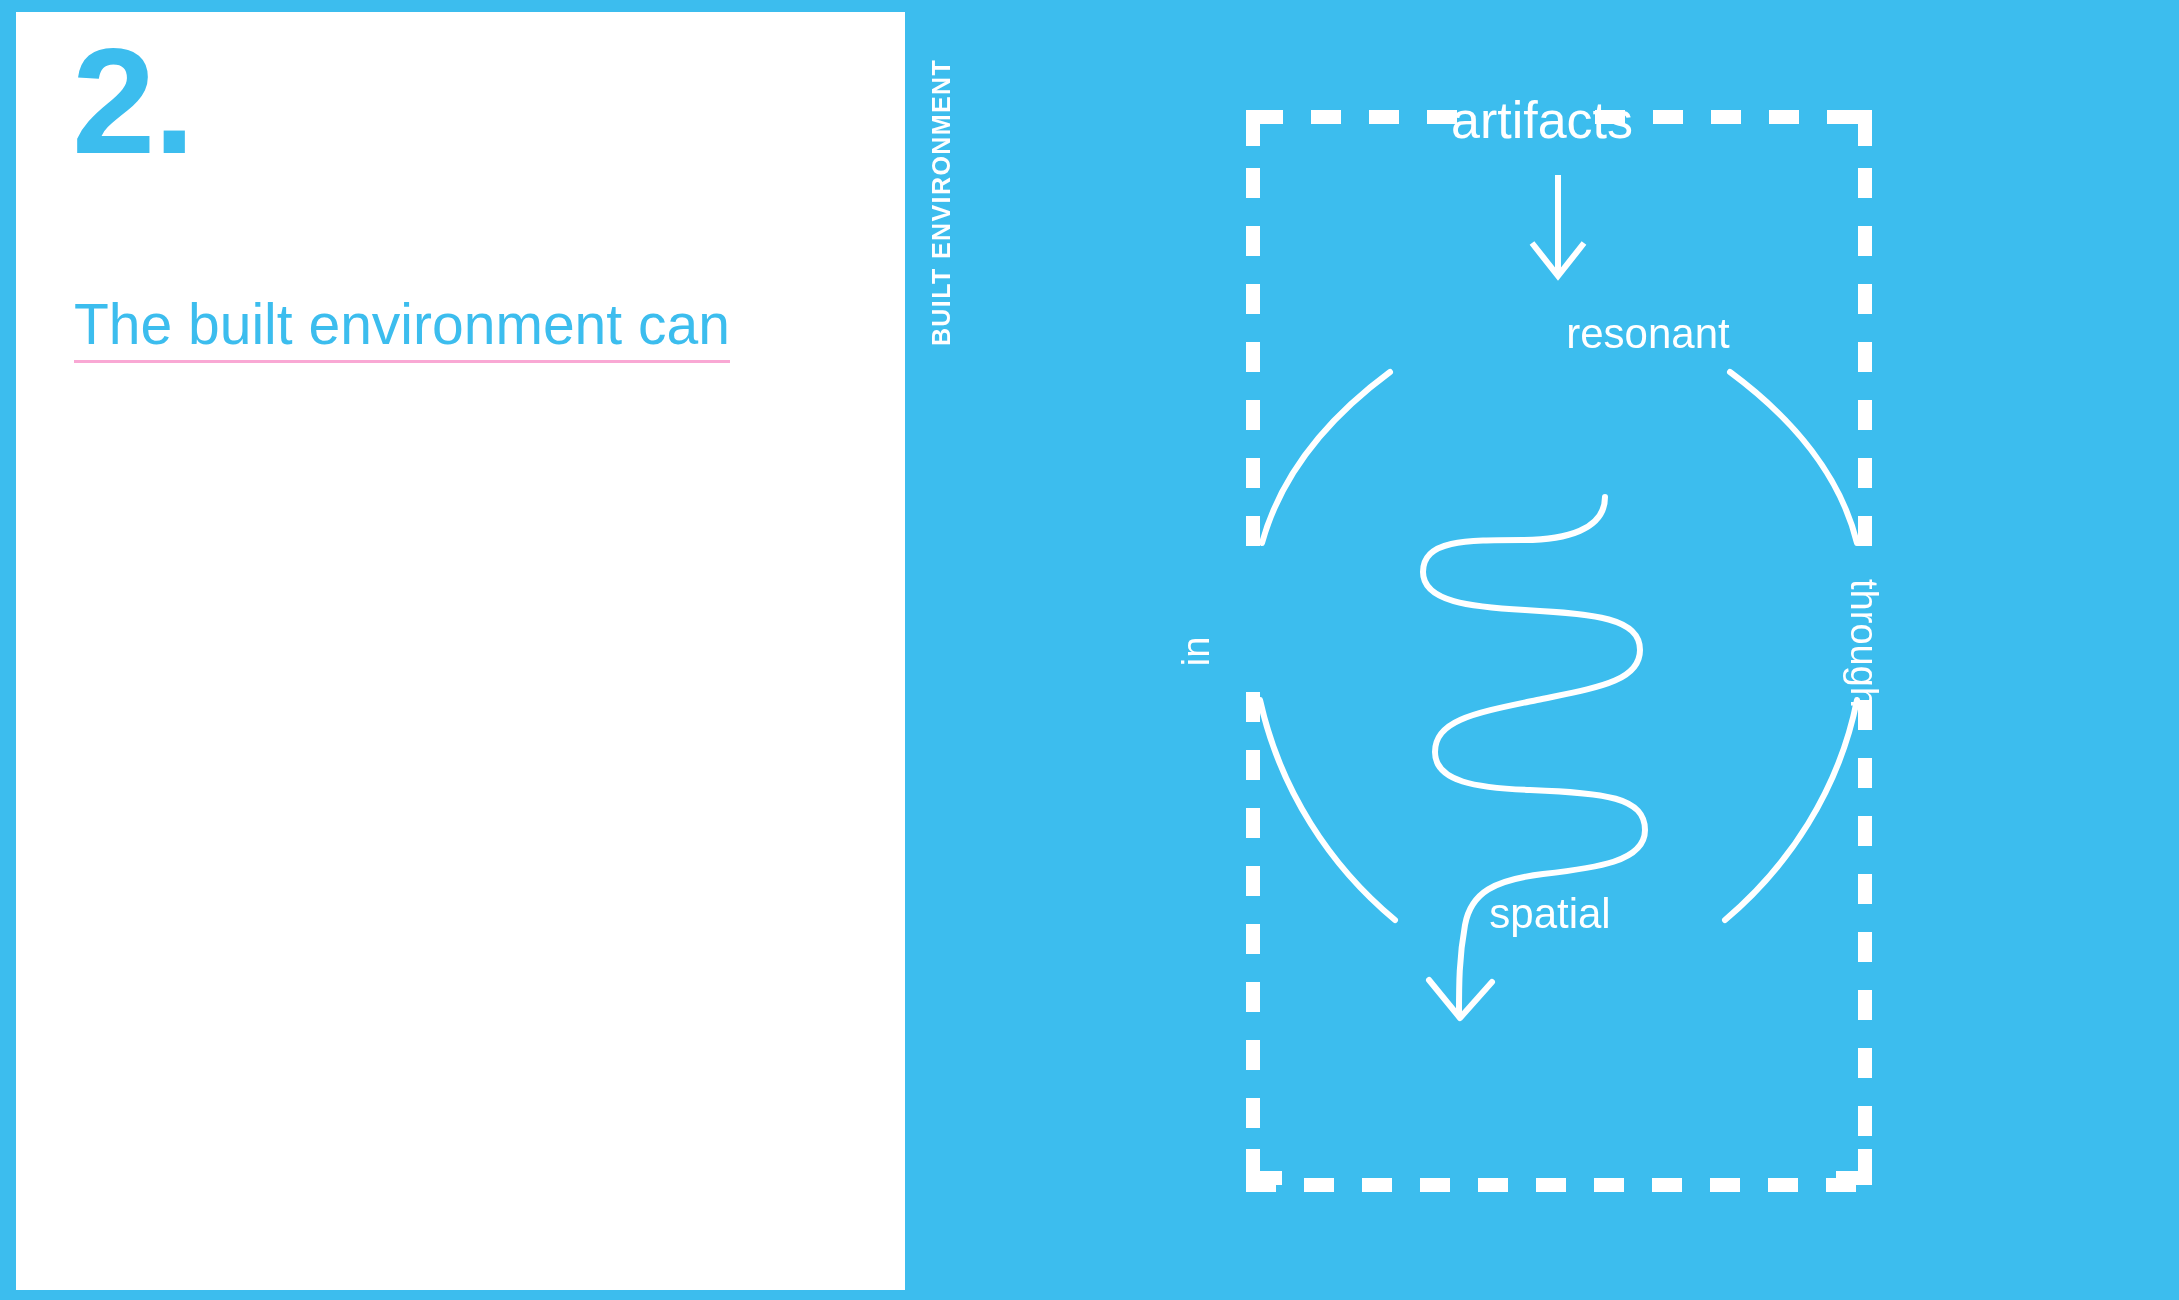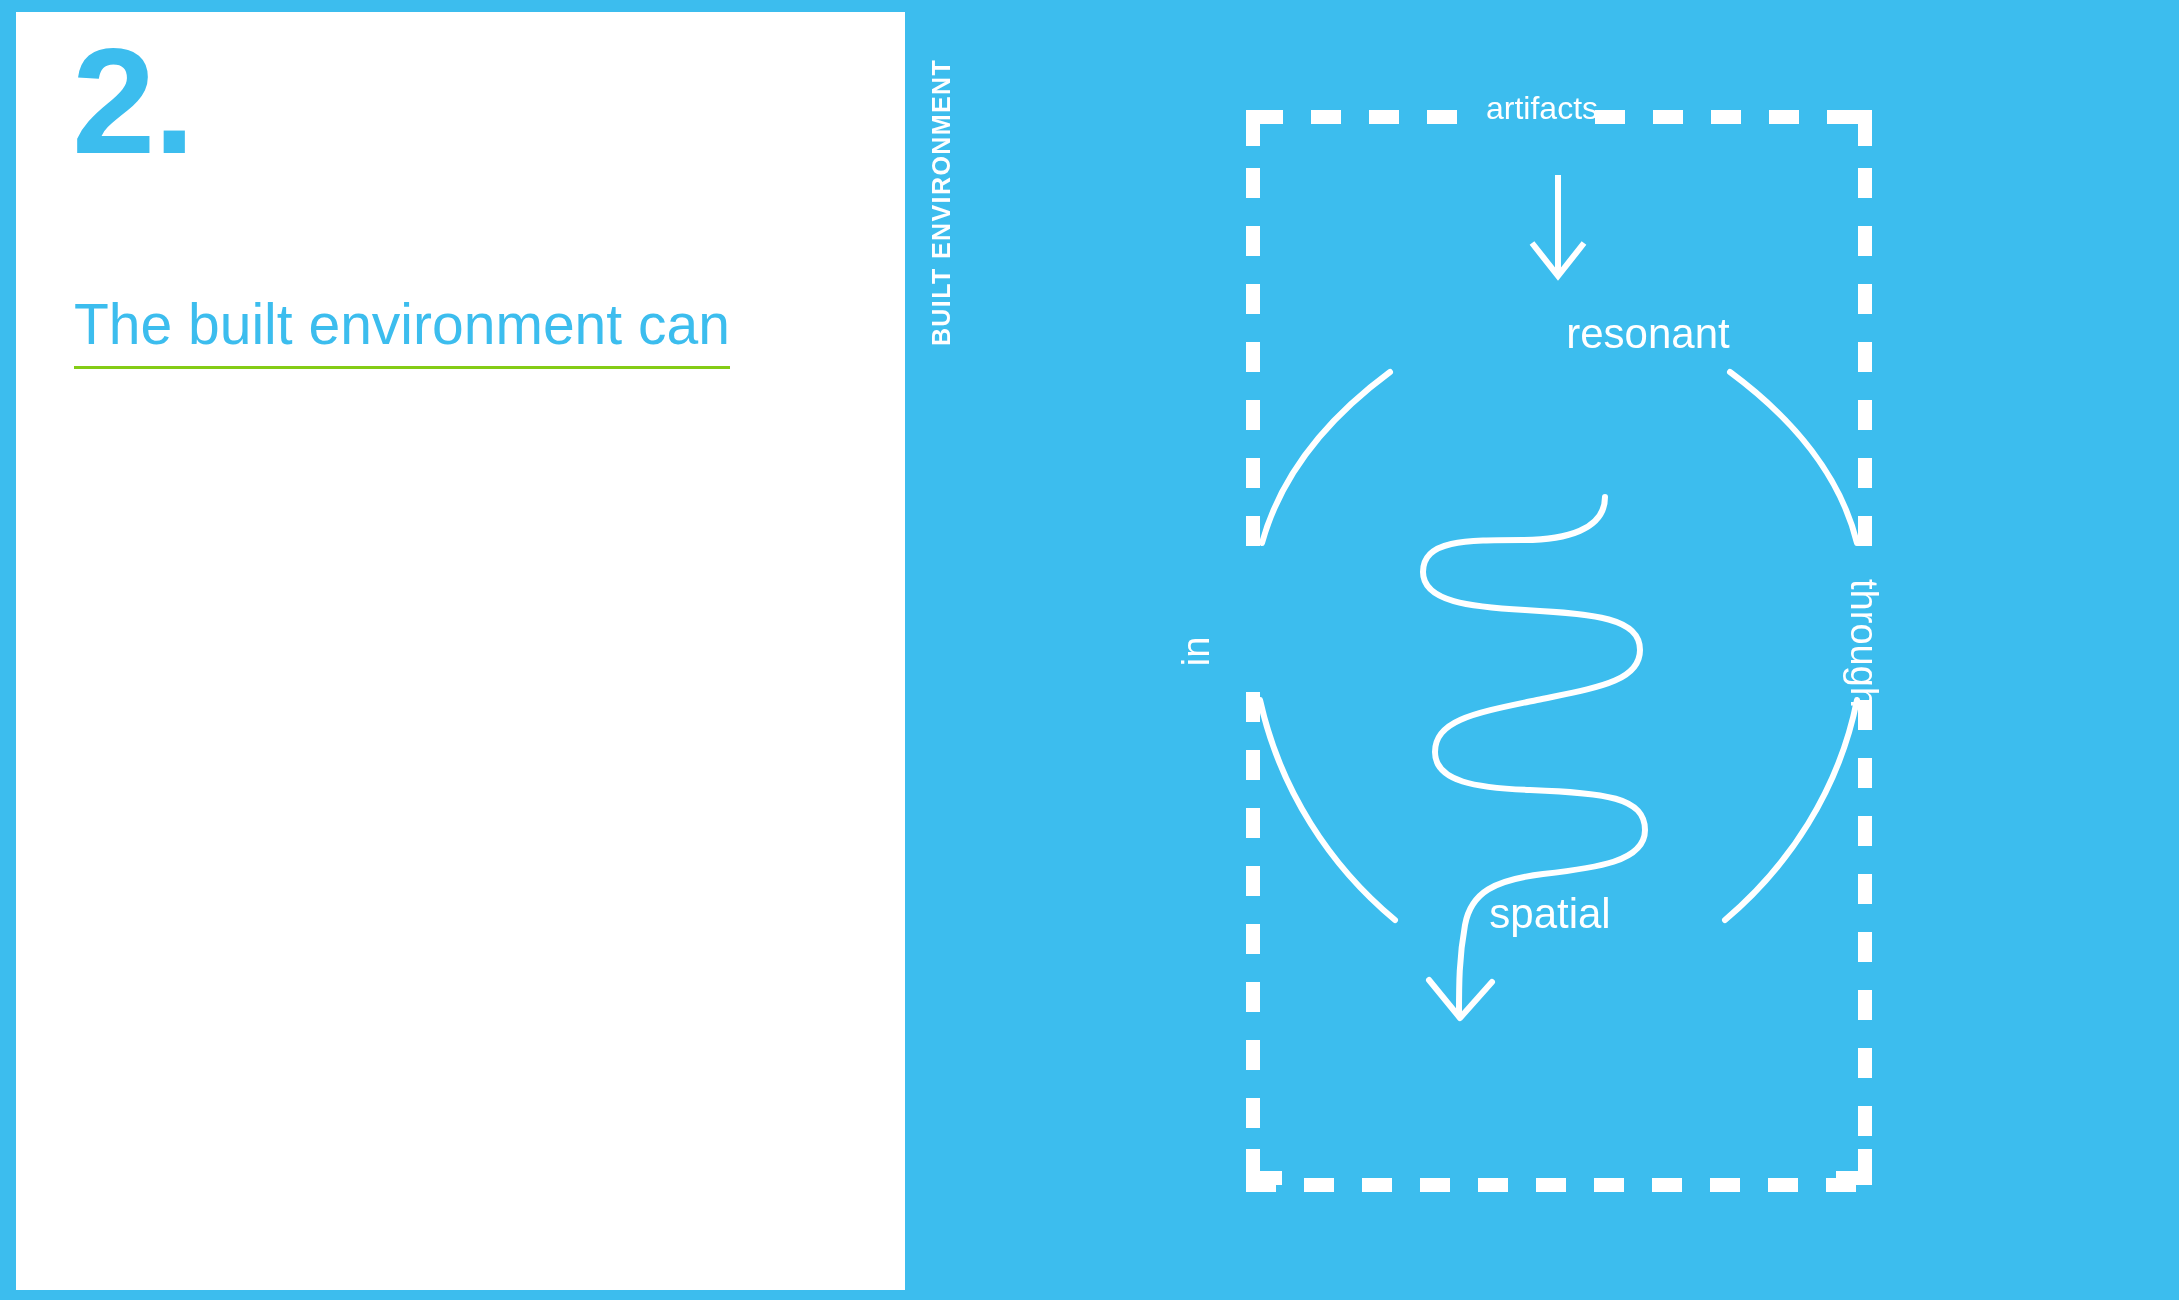--- a/index.html
+++ b/index.html
@@ -40,22 +40,22 @@
     left: 58px;
     top: 275px;
     width: 790px;
     font-size: 57px;
     line-height: 1.32;
     font-weight: 400;
     color: #3cbdee;
   }
   #headline .ul {
     display: inline;
-    border-bottom: 3px solid #84cc16;
-    padding-bottom: 10px;
+    border-bottom: 3px solid #f9a8d4;
+    padding-bottom: 4px;
   }
   #headline .line {
     display: block;
     margin-bottom: 20px;
   }
 
   
   #diagram {
     position: absolute;
     left: 905px;
@@ -89,21 +89,21 @@
     font-weight: 700;
     letter-spacing: 1.4px;
     transform: rotate(-90deg);
   }
 
   #label-artifacts {
     left: 0px;
     top: 90px;
     width: 1274px;
     text-align: center;
-    font-size: 32px;
+    font-size: 52px;
   }
 
   #label-resonant-moments {
     left: 0px;
     top: 308px;
     width: 1486px;
     text-align: center;
     font-size: 42px;
     line-height: 1.22;
     white-space: normal;

